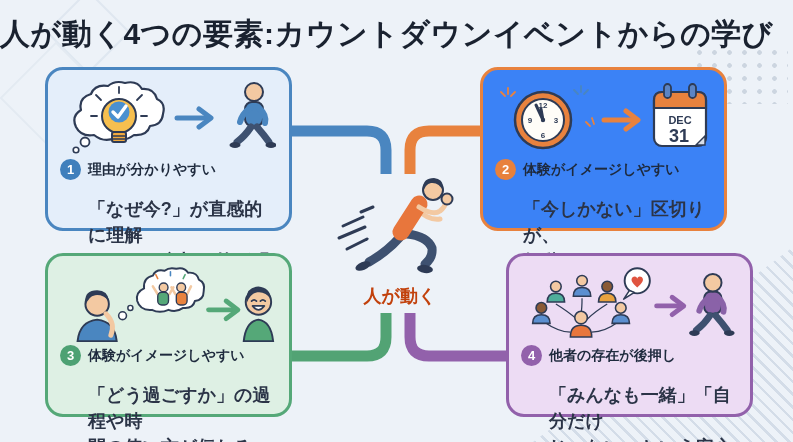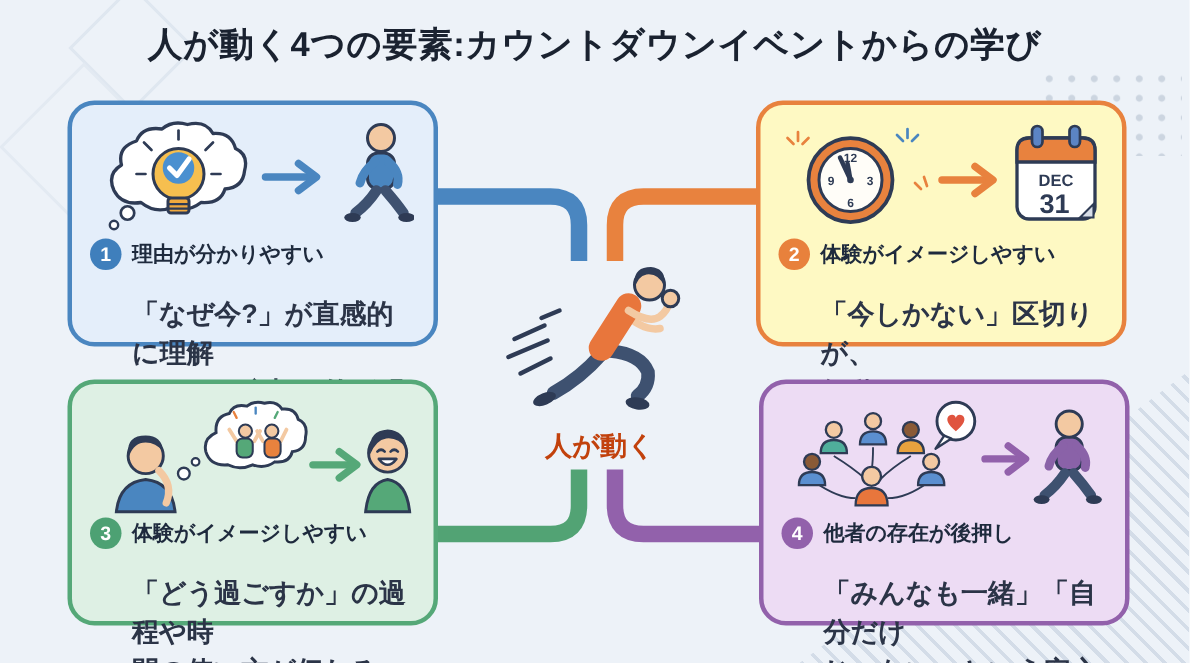--- a/index.html
+++ b/index.html
@@ -17,30 +17,30 @@
     background-image:radial-gradient(circle,#ccd5e0 2px,transparent 2.6px);
     background-size:15px 13px;
   }
   .deco-stripes{
     position:absolute; right:0; bottom:0; width:260px; height:195px;
     background:repeating-linear-gradient(45deg, rgba(186,199,216,.5) 0 2.5px, transparent 2.5px 9px);
     clip-path:polygon(100% 0,100% 100%,0 100%);
   }
   .page-title{
     position:absolute; top:14px; left:0; right:0; margin:0;
-    text-align:center; font-size:23px; font-weight:800; color:#1a2230; letter-spacing:.5px;
+    font-size:30px; font-weight:800; color:#1a2230; letter-spacing:.5px;
   }
   .connectors{position:absolute; left:0; top:0;}
   
   .box{
     position:absolute; width:247px; height:164px; box-sizing:border-box;
     border-radius:18px; border:3.5px solid; padding:8px 12px 8px;
   }
   .b1{left:45px;  top:67px;  background:#e4eefa; border-color:#4a86c0;}
-  .b2{left:504px; top:67px;  background:#fef9c3; border-color:#e8823e;}
+  .b2{left:480px; top:67px;  background:#3b82f6; border-color:#e8823e;}
   .b3{left:45px;  top:253px; background:#def0e4; border-color:#55a878;}
   .b4{left:506px; top:253px; background:#eddcf4; border-color:#9261ab;}
   .illus{height:80px; display:flex; align-items:center; justify-content:center;}
   .heading{display:flex; align-items:center; gap:7px; margin-top:1px;}
   .badge{
     width:21px; height:21px; border-radius:50%; flex:0 0 21px;
     color:#fff; font-size:13px; font-weight:700;
     display:flex; align-items:center; justify-content:center;
   }
   .bg1{background:#3f7fbc;} .bg2{background:#e8813c;} .bg3{background:#4da173;} .bg4{background:#9261ab;}

